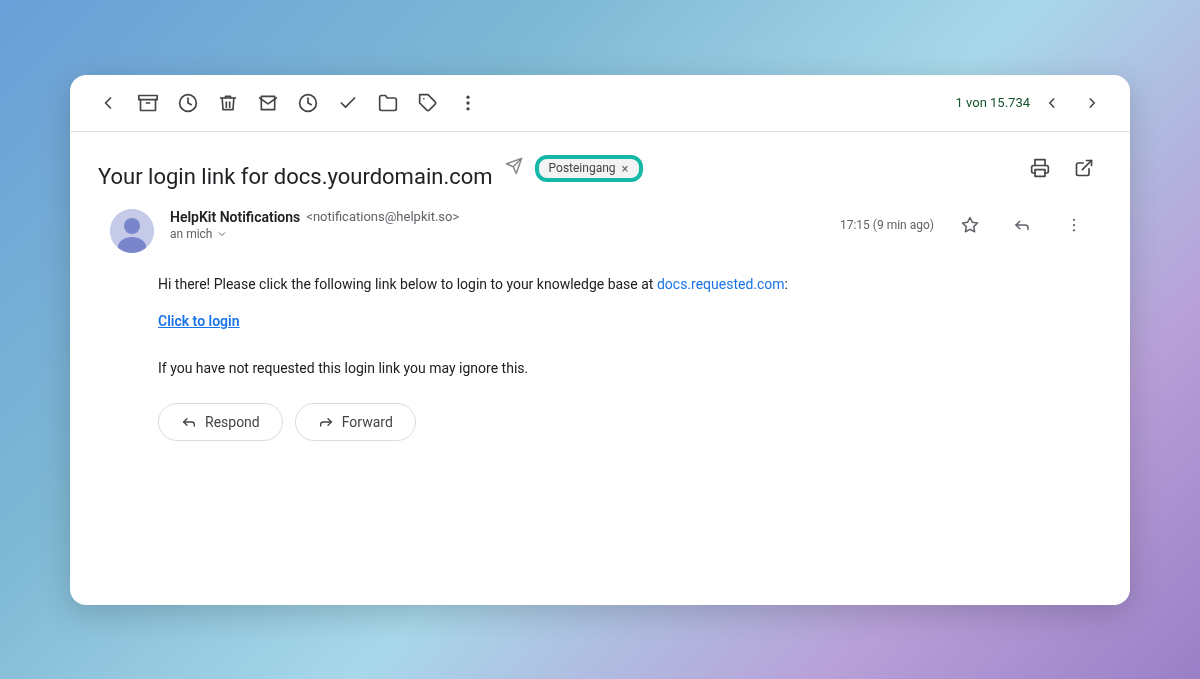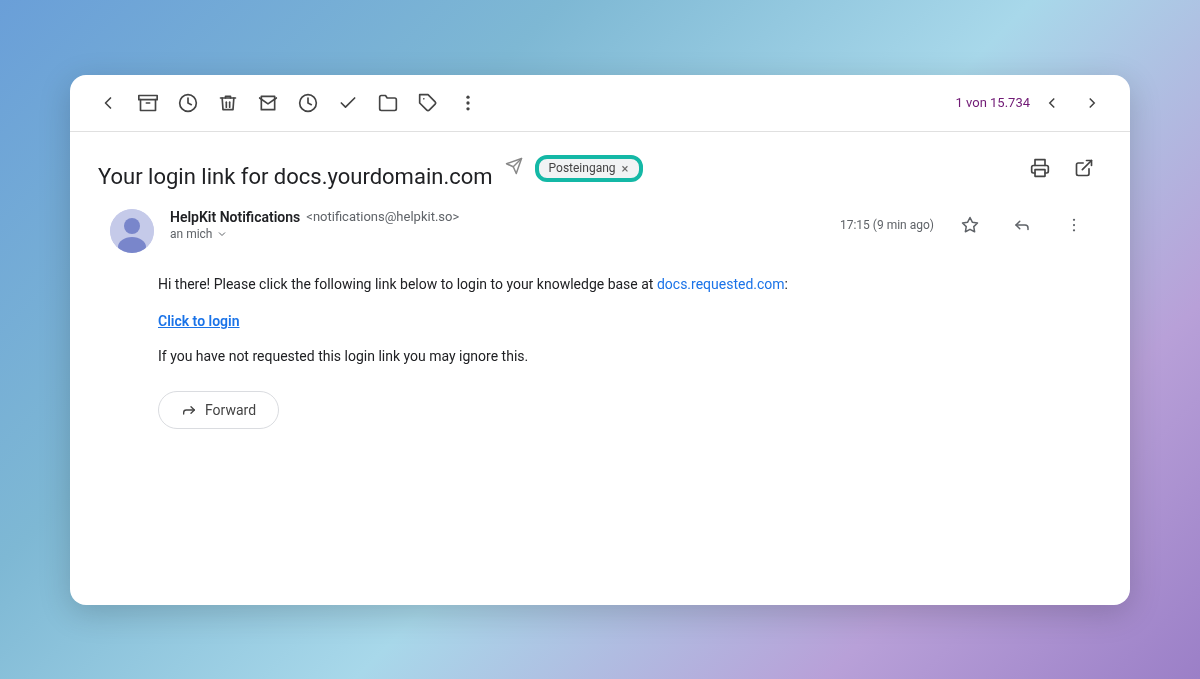--- a/index.html
+++ b/index.html
@@ -49,21 +49,21 @@
       transition: background 0.15s;
     }
 
     .toolbar-spacer { flex: 1; }
 
     .pagination {
       display: flex;
       align-items: center;
       gap: 4px;
       font-size: 13px;
-      color: #701a75;
+      color: #14532d;
     }
 
     
     .subject-row {
       display: flex;
       align-items: center;
       padding: 16px 28px 8px 28px;
       gap: 12px;
     }
 
@@ -191,21 +191,21 @@
       color: #1a73e8;
       text-decoration: none;
     }
 
     .login-link {
       display: inline-block;
       font-size: 14px;
       font-weight: 600;
       color: #1a73e8;
       text-decoration: underline;
-      margin-bottom: 16px;
+      margin-bottom: 28px;
       cursor: pointer;
     }
 
     .ignore-text {
       font-size: 14px;
       color: #202124;
       line-height: 1.6;
     }
 
     
@@ -394,20 +394,27 @@
     <p class="body-text">
       <span>Hi there! Please click the following link below to login to your knowledge base at </span><a class="body-link">docs.requested.com</a><span>:</span>
     </p>
     <div class="login-link">Click to login</div>
     <p class="ignore-text">If you have not requested this login link you may ignore this.</p>
   </div>
 
   <div class="action-buttons">
     <button class="btn">
       <svg width="16" height="16" viewBox="0 0 24 24" fill="none" stroke="#444" stroke-width="2" stroke-linecap="round" stroke-linejoin="round">
+        <polyline points="9 17 4 12 9 7"></polyline>
+        <path d="M20 18v-2a4 4 0 0 0-4-4H4"></path>
+      </svg>
+      <span>Respond</span>
+    </button>
+    <button class="btn">
+      <svg width="16" height="16" viewBox="0 0 24 24" fill="none" stroke="#444" stroke-width="2" stroke-linecap="round" stroke-linejoin="round">
         <polyline points="15 17 20 12 15 7"></polyline>
         <path d="M4 18v-2a4 4 0 0 1 4-4h12"></path>
       </svg>
       <span>Forward</span>
     </button>
   </div>
 
 </div>
 
 </body></html>

